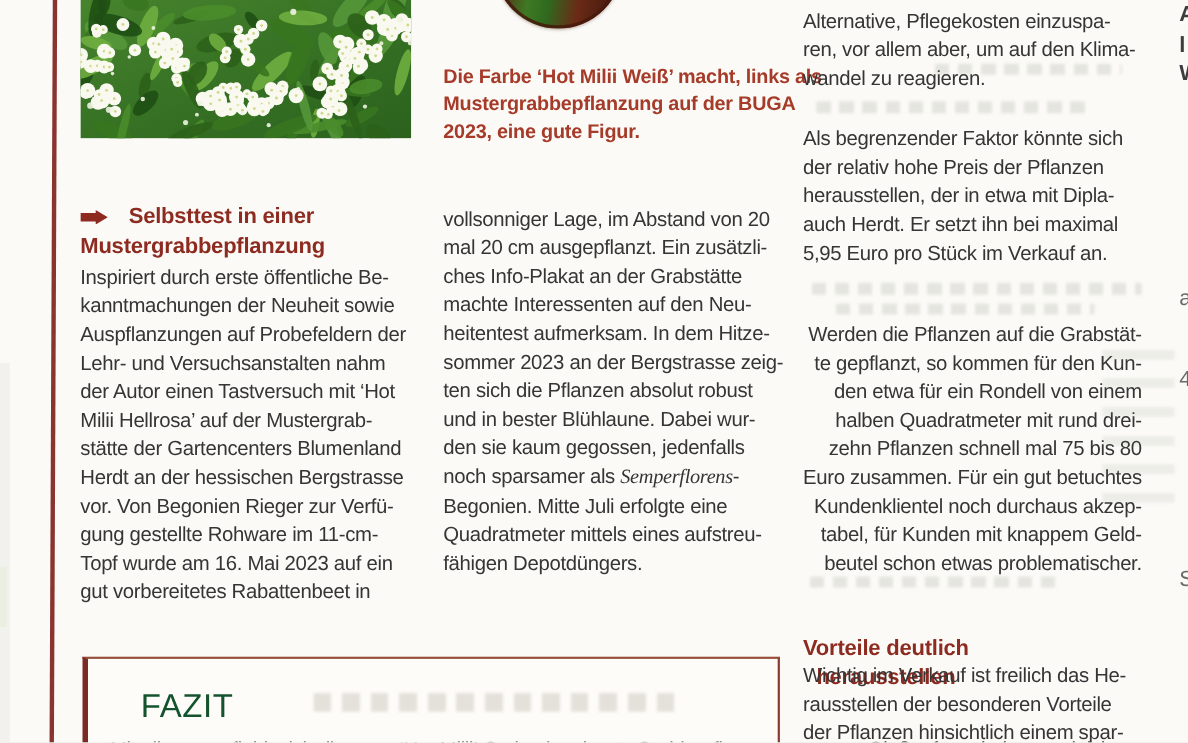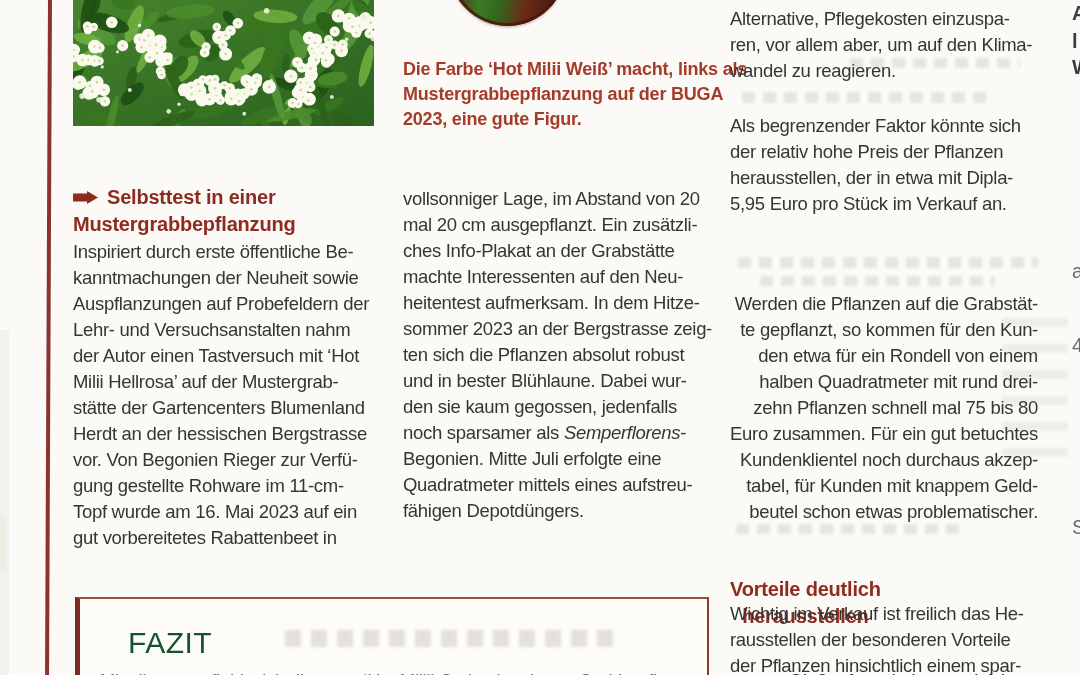--- a/index.html
+++ b/index.html
@@ -21,24 +21,24 @@
     box-shadow:inset 0 0 0 3px rgba(70,25,12,.85),0 1px 3px rgba(60,20,10,.35);
   }
 
   .caption{
     position:absolute;left:403px;top:57px;width:320px;
     font-size:18px;line-height:25px;font-weight:700;letter-spacing:-0.2px;color:#a53b28;
   }
 
   .body-lines{font-size:18.5px;line-height:26px;letter-spacing:-0.3px;color:#353535;}
   .tline{white-space:nowrap;}
-  .it{font-style:italic;}
+  .it{font-style:italic;font-family:Liberation Serif, serif;}
 
   .heading{font-size:20px;line-height:27px;font-weight:700;letter-spacing:-0.2px;color:#8e2b20;}
-  .h-row{display:flex;align-items:center;gap:9px;}
+  .h-row{display:flex;align-items:center;gap:19px;}
   .arrow-icon{
     display:inline-block;width:25px;height:13px;background:#8e2b20;flex:0 0 auto;
     clip-path:polygon(0 20%,56% 20%,56% 0,100% 50%,56% 100%,56% 80%,0 80%);
   }
 
   .col-left{position:absolute;left:73px;top:184px;width:302px;}
   .col-left .body-lines{margin-top:1px;}
   .col-mid{position:absolute;left:403px;top:186px;width:312px;}
   .col-right{position:absolute;left:730px;top:0;width:330px;height:554px;}
   .rc-p1{position:absolute;left:0;top:6px;}
@@ -521,20 +521,21 @@
   <section class="col-right">
     <div class="body-lines rc-p1">
         <div class="tline"><span>Alternative, Pflegekosten einzuspa-</span></div>
         <div class="tline"><span>ren, vor allem aber, um auf den Klima-</span></div>
         <div class="tline"><span>wandel zu reagieren.</span></div>
       </div>
     <div class="body-lines rc-p2">
         <div class="tline"><span>Als begrenzender Faktor könnte sich</span></div>
         <div class="tline"><span>der relativ hohe Preis der Pflanzen</span></div>
         <div class="tline"><span>herausstellen, der in etwa mit Dipla-</span></div>
+        <div class="tline"><span>auch Herdt. Er setzt ihn bei maximal</span></div>
         <div class="tline"><span>5,95 Euro pro Stück im Verkauf an.</span></div>
       </div>
     <div class="body-lines rc-p3">
         <div class="tline"><span>Werden die Pflanzen auf die Grabstät-</span></div>
         <div class="tline"><span>te gepflanzt, so kommen für den Kun-</span></div>
         <div class="tline"><span>den etwa für ein Rondell von einem</span></div>
         <div class="tline"><span>halben Quadratmeter mit rund drei-</span></div>
         <div class="tline"><span>zehn Pflanzen schnell mal 75 bis 80</span></div>
         <div class="tline"><span>Euro zusammen. Für ein gut betuchtes</span></div>
         <div class="tline"><span>Kundenklientel noch durchaus akzep-</span></div>

